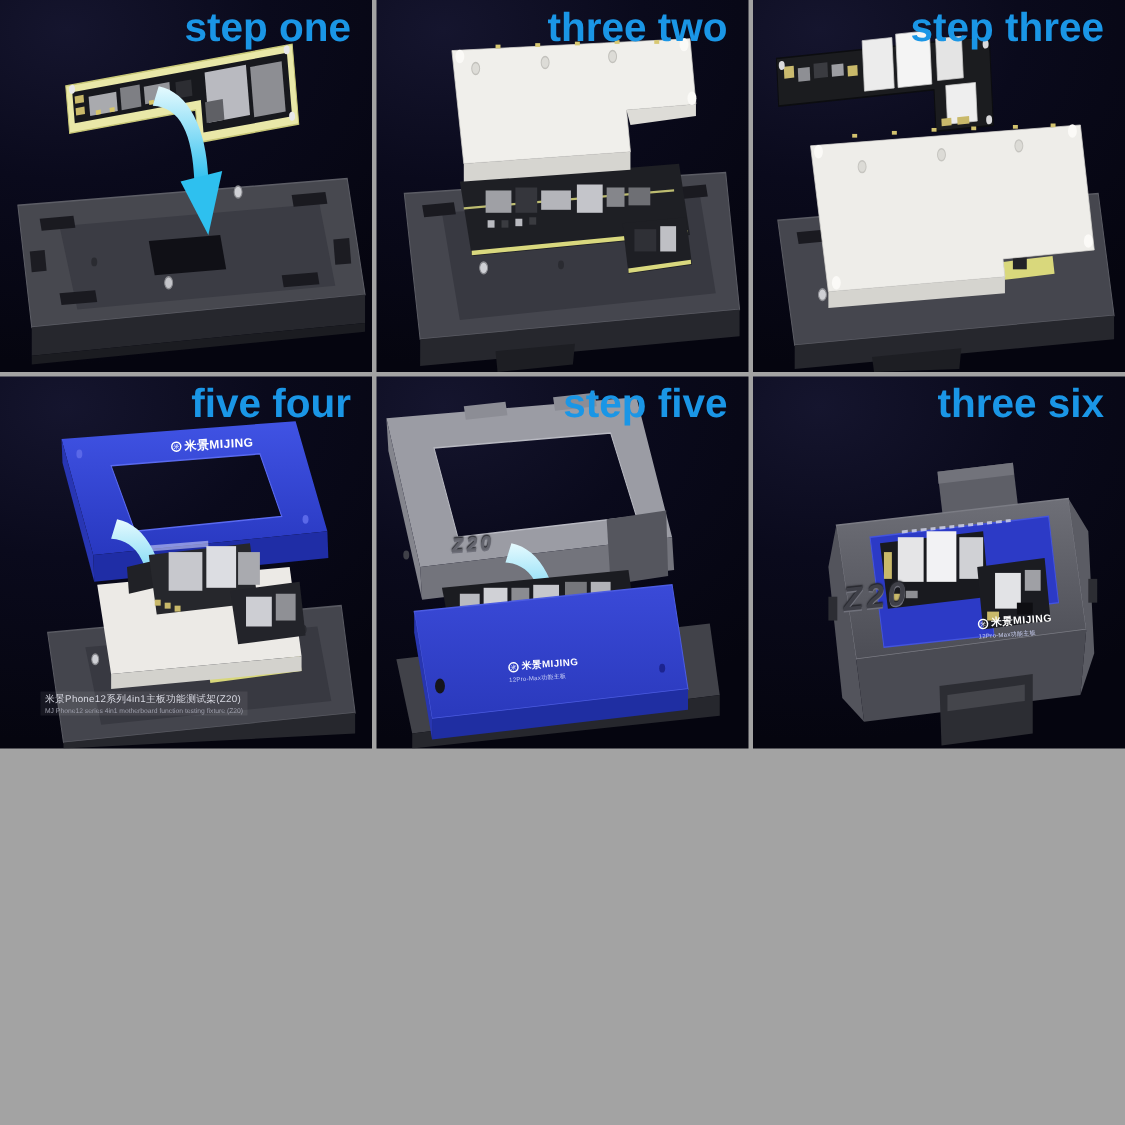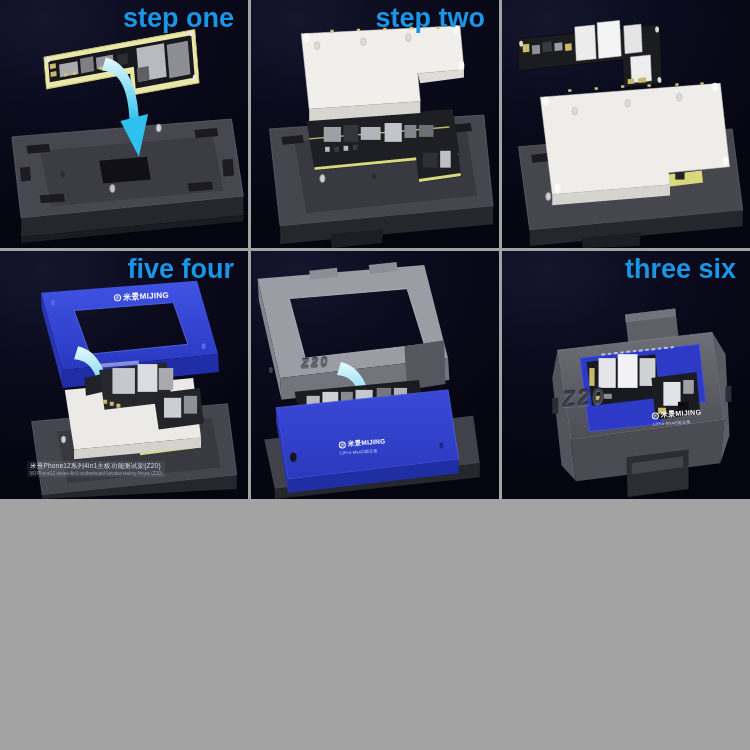--- a/index.html
+++ b/index.html
@@ -111,21 +111,21 @@
       </g>
 
       <g transform="translate(160,58)">
         <path d="M0,0 C30,4 48,28 50,62 L36,64 C34,32 22,14 -6,13 Z" fill="url(#ar1)"></path>
         <path d="M22,64 L64,57 L50,100 Z" fill="#2ec0ef"></path>
       </g>
     </svg>
   </div>
 
   <div class="panel">
-    <div class="step-label">step two</div>
+    <div class="step-label">three two</div>
     <svg viewBox="0 0 375 250" preserveAspectRatio="none">
 
       <g>
         <polygon points="28,130 352,116 366,208 44,228" fill="#45464e"></polygon>
         <polygon points="28,130 352,116 366,208 44,228" fill="none" stroke="#5b5c64" stroke-width="1"></polygon>
         <polygon points="66,143 326,131 342,197 84,215" fill="#383941"></polygon>
         <polygon points="44,228 366,208 366,226 44,246" fill="#26272d"></polygon>
         <polygon points="120,236 200,231 198,245 122,250" fill="#1d1e23"></polygon>
         <polygon points="46,138 78,136 80,144 48,146" fill="#1a1a20"></polygon>
         <polygon points="300,126 332,124 334,132 302,134" fill="#1a1a20"></polygon>
@@ -166,20 +166,21 @@
         <circle cx="170" cy="42" r="4" fill="#dddcd7" stroke="#c2c1bc"></circle>
         <circle cx="238" cy="38" r="4" fill="#dddcd7" stroke="#c2c1bc"></circle>
         <circle cx="84" cy="38" r="4.5" fill="#fbfaf7"></circle>
         <circle cx="310" cy="30" r="4.5" fill="#fbfaf7"></circle>
         <circle cx="318" cy="66" r="4.5" fill="#fbfaf7"></circle>
       </g>
     </svg>
   </div>
 
   <div class="panel">
+    <div class="step-label">step three</div>
     <svg viewBox="0 0 375 250" preserveAspectRatio="none">
 
       <g transform="rotate(-4 130 55)">
         <path d="M25,32 L240,32 L240,92 L182,92 L182,64 L25,64 Z" fill="#1b1c1f" stroke="#0c0d10" stroke-width="1"></path>
         <rect x="112" y="26" width="30" height="34" fill="#ececec" stroke="#cfcfcf" stroke-width="0.6"></rect>
         <rect x="146" y="24" width="34" height="36" fill="#f4f4f4" stroke="#d4d4d4" stroke-width="0.6"></rect>
         <rect x="186" y="30" width="26" height="28" fill="#e4e4e4" stroke="#c9c9c9" stroke-width="0.6"></rect>
         <rect x="194" y="62" width="30" height="26" fill="#eeeeee" stroke="#cfcfcf" stroke-width="0.6"></rect>
         <rect x="32" y="38" width="10" height="8" fill="#caba6e"></rect>
         <rect x="46" y="40" width="12" height="9" fill="#8e8f94"></rect>
@@ -283,20 +284,21 @@
         <span class="name">米景MIJING</span>
       </div>
     </div>
     <div class="caption">
       <div class="l1">米景Phone12系列4in1主板功能测试架(Z20)</div>
       <div class="l2">MJ Phone12 series 4in1 motherboard function testing fixture (Z20)</div>
     </div>
   </div>
 
   <div class="panel">
+    <div class="step-label">step five</div>
     <svg viewBox="0 0 375 250" preserveAspectRatio="none">
       <defs>
         <linearGradient id="ar5" x1="0" y1="0" x2="0" y2="1">
           <stop offset="0" stop-color="#e6fafe"></stop>
             <stop offset="1" stop-color="#2ec0ef"></stop>
         </linearGradient>
         <linearGradient id="bl5" x1="0" y1="0" x2="0" y2="1">
           <stop offset="0" stop-color="#3a4ad8"></stop>
             <stop offset="1" stop-color="#2a39bc"></stop>
         </linearGradient>

